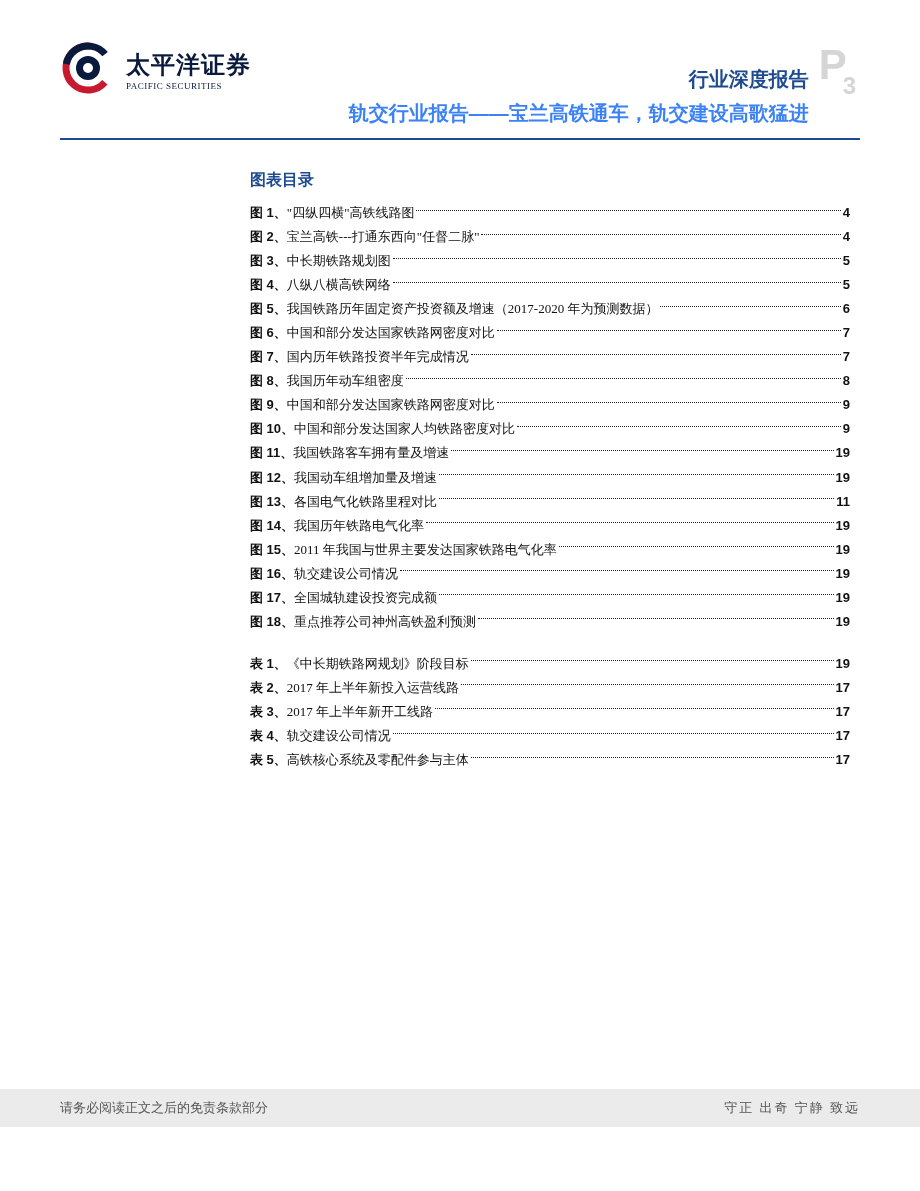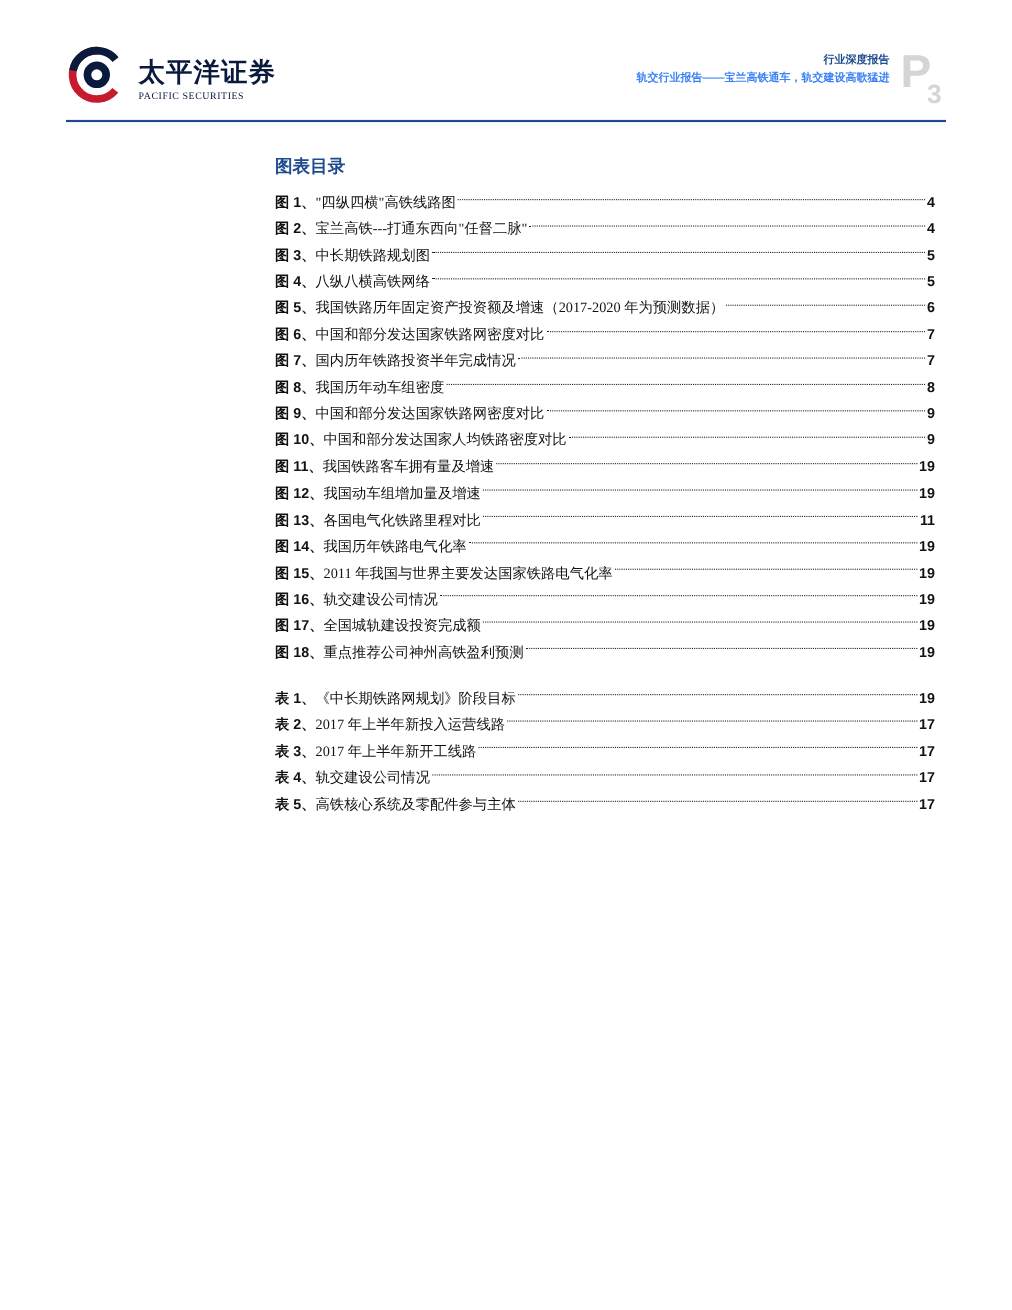--- a/index.html
+++ b/index.html
@@ -6,21 +6,21 @@
   html, body { width: 920px; height: 1191px; background: #ffffff; font-family: "SimSun", "Songti SC", serif; }
   .page { position: relative; width: 920px; height: 1127px; padding: 40px 60px 0 60px; }
 
   
   .header { display: flex; justify-content: space-between; align-items: flex-start; }
   .logo-block { display: flex; align-items: center; gap: 10px; }
   .logo-text { display: flex; flex-direction: column; }
   .logo-cn { font-family: "SimHei", "Heiti SC", sans-serif; font-size: 24px; font-weight: bold; color: #0a1a3d; letter-spacing: 1px; }
   .logo-en { font-size: 9px; color: #0a1a3d; letter-spacing: 0.5px; }
   .header-right { display: flex; align-items: flex-start; gap: 10px; }
-  .header-titles { text-align: right; font-family: "SimHei", "Heiti SC", sans-serif; font-size: 10px; line-height: 1.7; margin-top: 6px; }
+  .header-titles { text-align: right; font-family: "SimHei", "Heiti SC", sans-serif; font-size: 20px; line-height: 1.7; margin-top: 22px; }
   .hdr-cat { color: #1e4a8f; font-weight: bold; }
   .hdr-sub { color: #3b82f6; font-weight: bold; }
   .page-num { font-family: Arial, sans-serif; font-size: 42px; font-weight: bold; color: #d5d5d5; line-height: 1; position: relative; top: 4px; }
   .page-num sub { font-size: 24px; position: relative; bottom: -6px; left: -4px; }
 
   .divider { height: 2px; background: #1e4a8f; margin: 8px 0 30px 0; }
 
   
   .content { margin-left: 190px; margin-right: 10px; }
   .toc-title { font-family: "SimHei", "Heiti SC", sans-serif; font-size: 16px; font-weight: bold; color: #1e4a8f; margin-bottom: 10px; }
@@ -233,14 +233,18 @@
 
   <div class="toc-row">
     <span class="toc-label"><b class="lbl">表 5、</b></span>
     <span class="toc-text txt">高铁核心系统及零配件参与主体 </span>
     <span class="toc-dots"></span>
     <span class="toc-page pg"> 17</span>
   </div>
 </div>
   </div>
 
+  <div class="footer">
+    <span class="footer-left">请务必阅读正文之后的免责条款部分</span>
+    <span class="footer-right">守正 出奇 宁静 致远</span>
+  </div>
 
 </div>
 
 </body></html>

